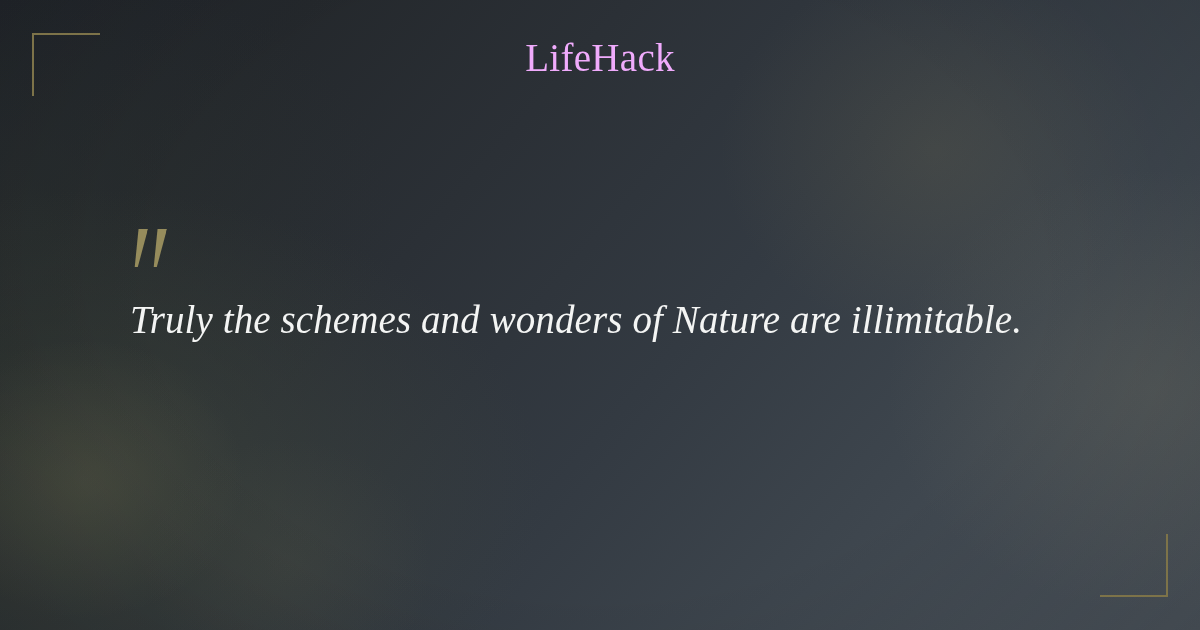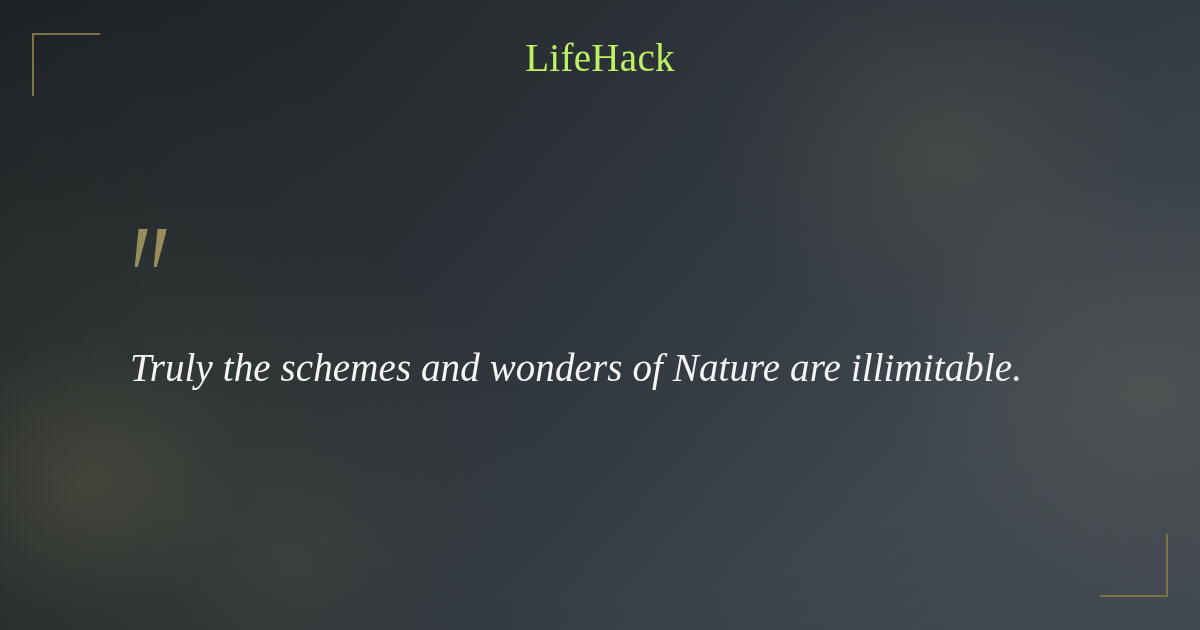--- a/index.html
+++ b/index.html
@@ -80,21 +80,21 @@
   .bracket-br .h { left: 0; bottom: 0; width: 68px; height: 2px; }
   .bracket-br .v { right: 0; top: 0; width: 2px; height: 63px; }
 
   
   .brand {
     position: absolute;
     top: 38px;
     left: 0;
     width: 1200px;
     text-align: center;
-    color: #bef264;
+    color: #f0abfc;
     font-family: "Liberation Serif", serif;
     font-size: 39px;
     font-weight: 400;
     letter-spacing: 0.3px;
     line-height: 1;
   }
 
   
   .quote-mark {
     position: absolute;
@@ -121,21 +121,20 @@
     left: 130px;
     top: 296px;
     width: 960px;
     color: #f4f5f4;
     font-family: "Liberation Serif", serif;
     font-style: italic;
     font-size: 39px;
     font-weight: 400;
     line-height: 1.22;
     letter-spacing: 0.1px;
-    margin-top: 48px;
   }
 </style>
 </head>
 <body>
 
 <div class="canvas">
 
   <div class="bg-base"></div>
   <div class="bg-green"></div>
   <div class="bg-warm-right"></div>

